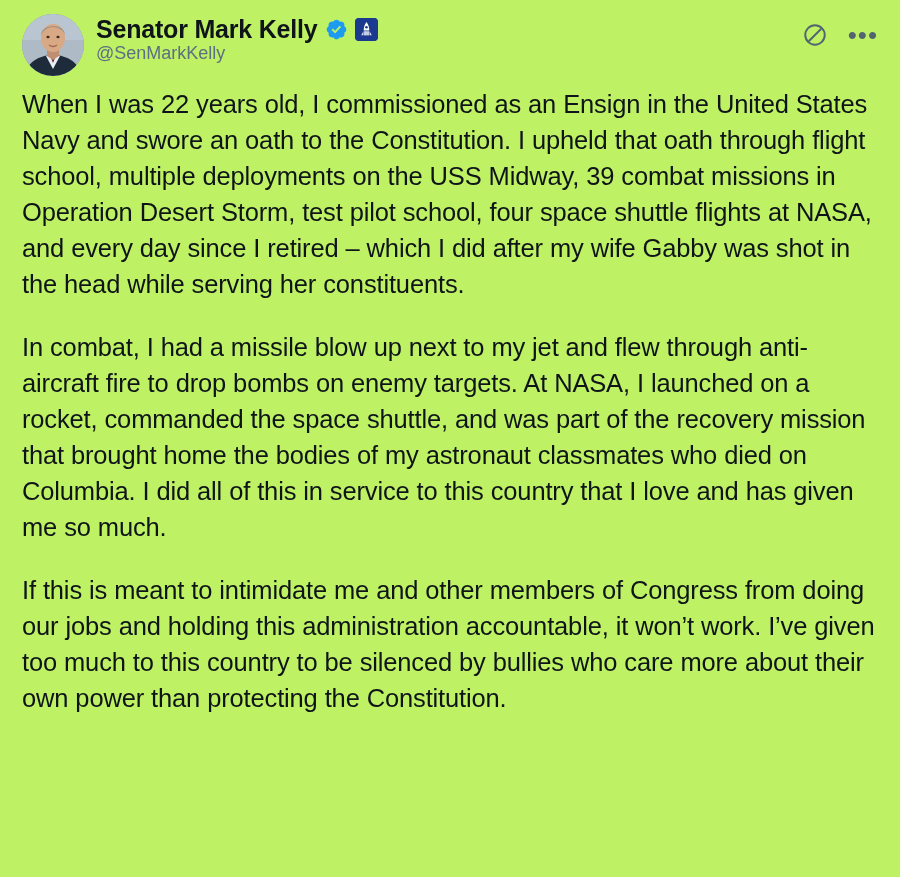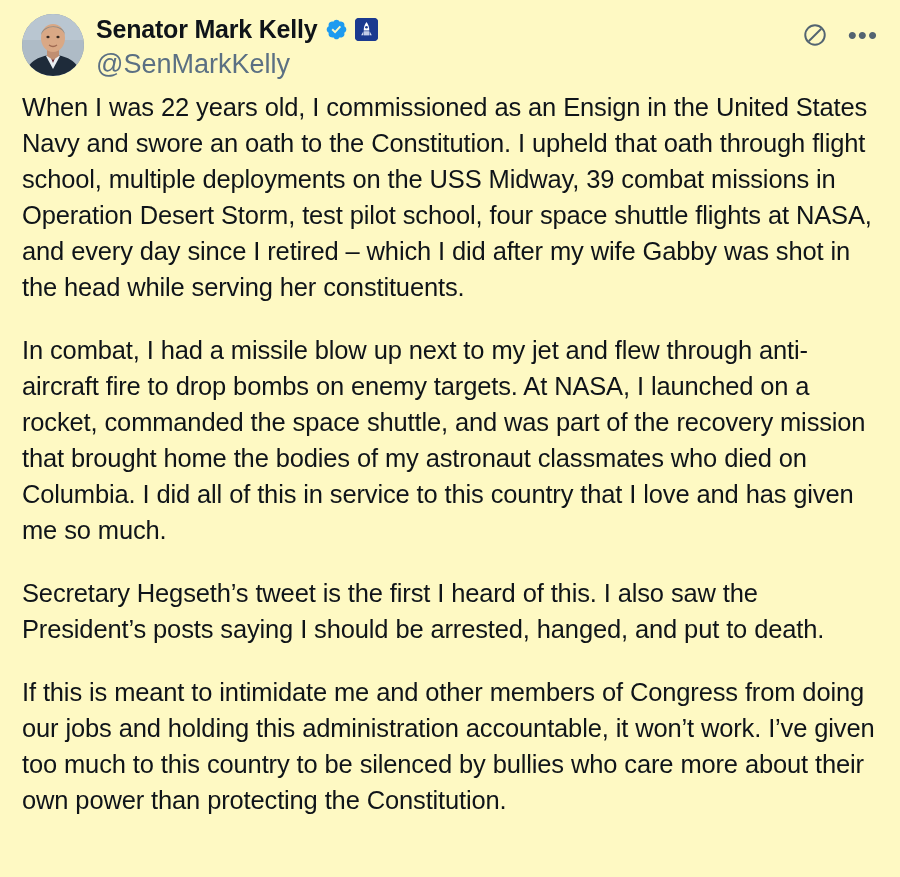--- a/index.html
+++ b/index.html
@@ -12,21 +12,21 @@
     height: 877px;
     font-family: "Liberation Sans", sans-serif;
     color: #0f1419;
     -webkit-font-smoothing: antialiased;
   }
   .tweet-card {
     width: 900px;
     height: 877px;
     box-sizing: border-box;
     padding: 14px 22px 0 22px;
-    background: #fef9c3;
+    background: #bef264;
     position: relative;
     overflow: hidden;
   }
   .tweet-header {
     display: flex;
     align-items: flex-start;
     gap: 12px;
     padding-bottom: 6px;
   }
   .avatar {
@@ -68,23 +68,22 @@
     height: 23px;
     flex: 0 0 23px;
     border-radius: 4px;
     background: #1b3a8f;
     display: flex;
     align-items: center;
     justify-content: center;
     overflow: hidden;
   }
   .handle {
-    font-size: 27px;
+    font-size: 18px;
     color: #5b7083;
-    margin-top: 6px;
     line-height: 1.1;
   }
   .header-actions {
     display: flex;
     align-items: center;
     gap: 20px;
     padding-top: 8px;
     flex: 0 0 auto;
   }
   .icon-btn {
@@ -186,17 +185,16 @@
         </svg>
       </span>
       <span class="icon-btn more-dots">•••</span>
     </div>
 
   </div>
 
   <div class="tweet-body">
     <p>When I was 22 years old, I commissioned as an Ensign in the United States Navy and swore an oath to the Constitution. I upheld that oath through flight school, multiple deployments on the USS Midway, 39 combat missions in Operation Desert Storm, test pilot school, four space shuttle flights at NASA, and every day since I retired – which I did after my wife Gabby was shot in the head while serving her constituents.</p>
     <p>In combat, I had a missile blow up next to my jet and flew through anti-aircraft fire to drop bombs on enemy targets. At NASA, I launched on a rocket, commanded the space shuttle, and was part of the recovery mission that brought home the bodies of my astronaut classmates who died on Columbia. I did all of this in service to this country that I love and has given me so much.</p>
-    <p>Secretary Hegseth’s tweet is the first I heard of this. I also saw the President’s posts saying I should be arrested, hanged, and put to death.</p>
     <p>If this is meant to intimidate me and other members of Congress from doing our jobs and holding this administration accountable, it won’t work. I’ve given too much to this country to be silenced by bullies who care more about their own power than protecting the Constitution.</p>
   </div>
 
 </div>
 
 </body></html>

